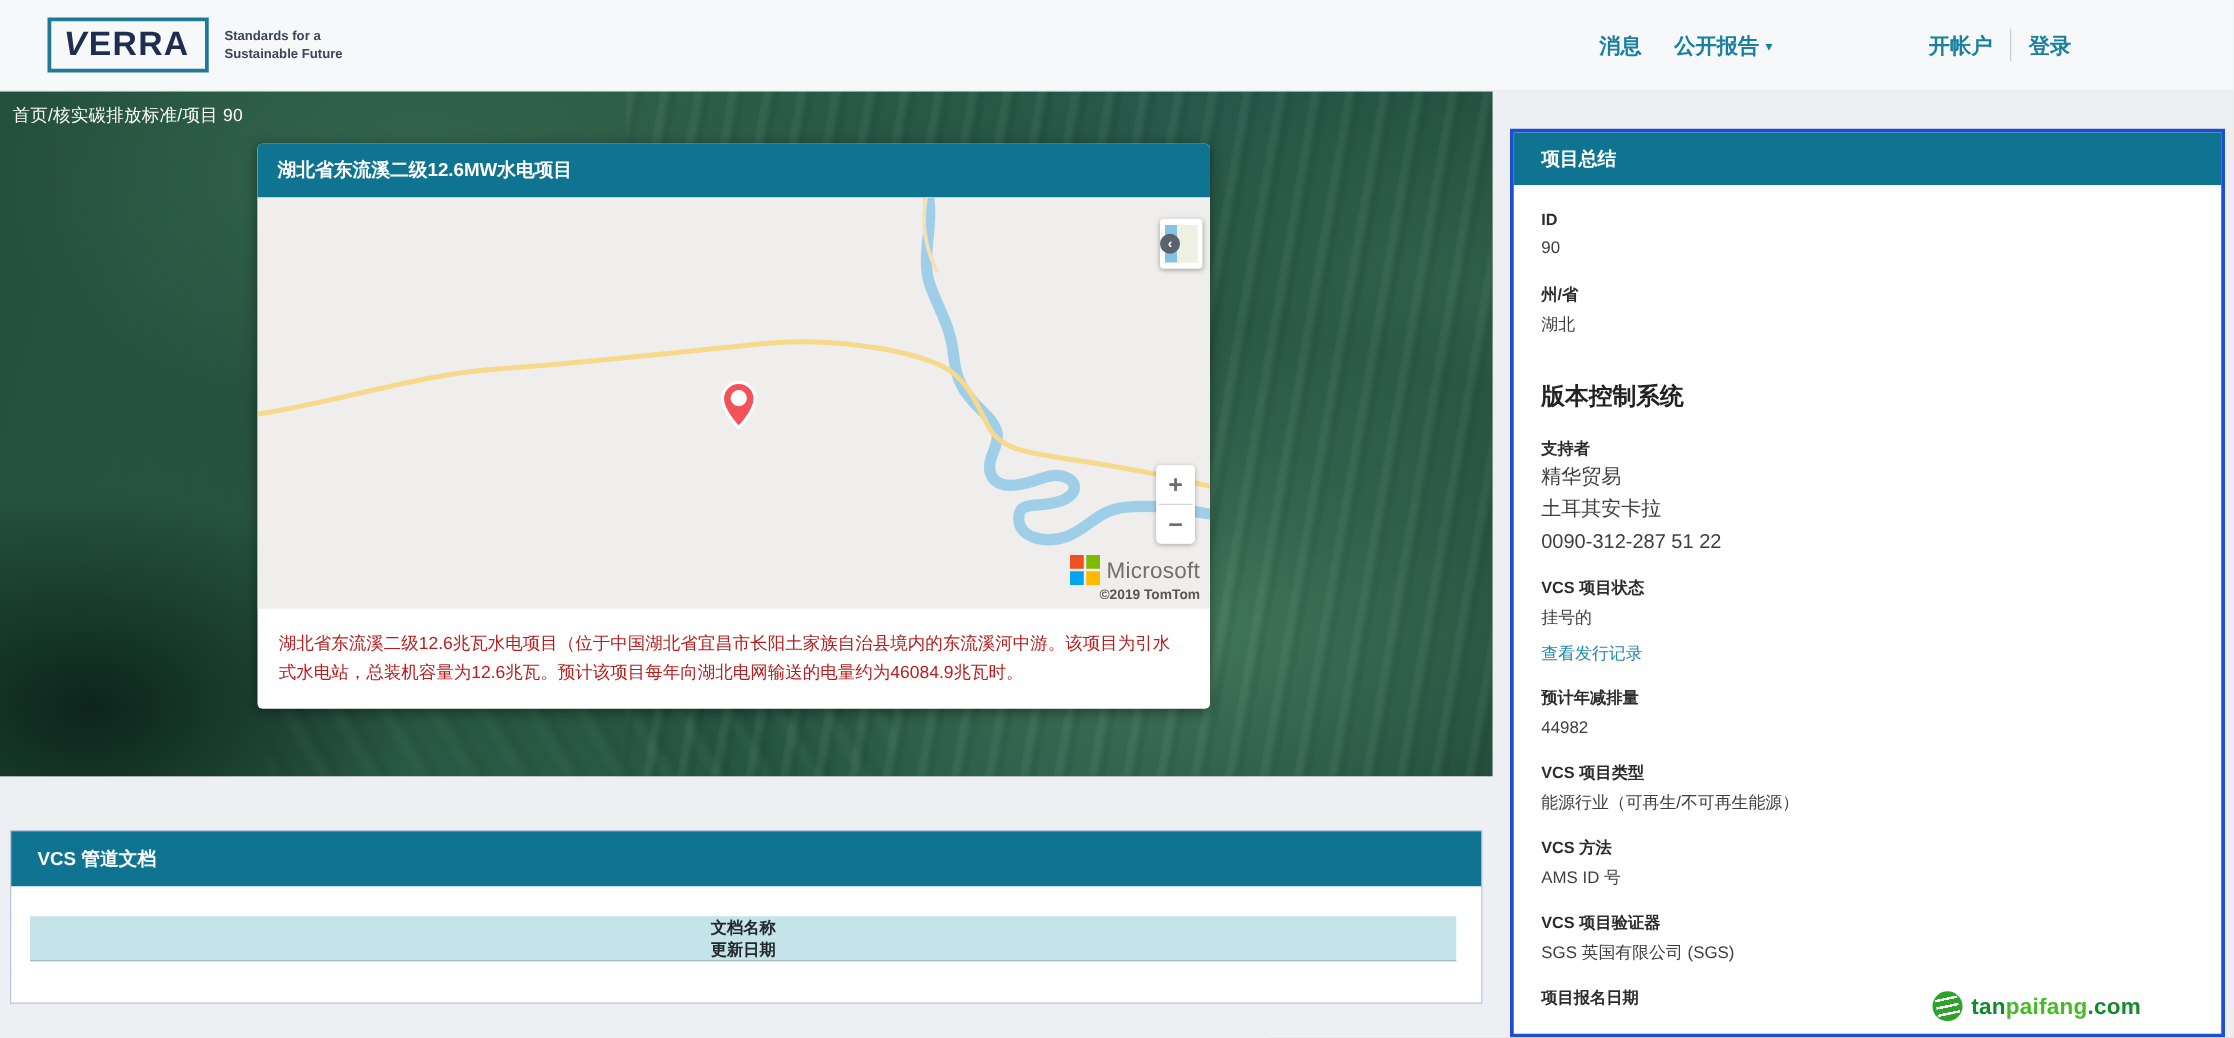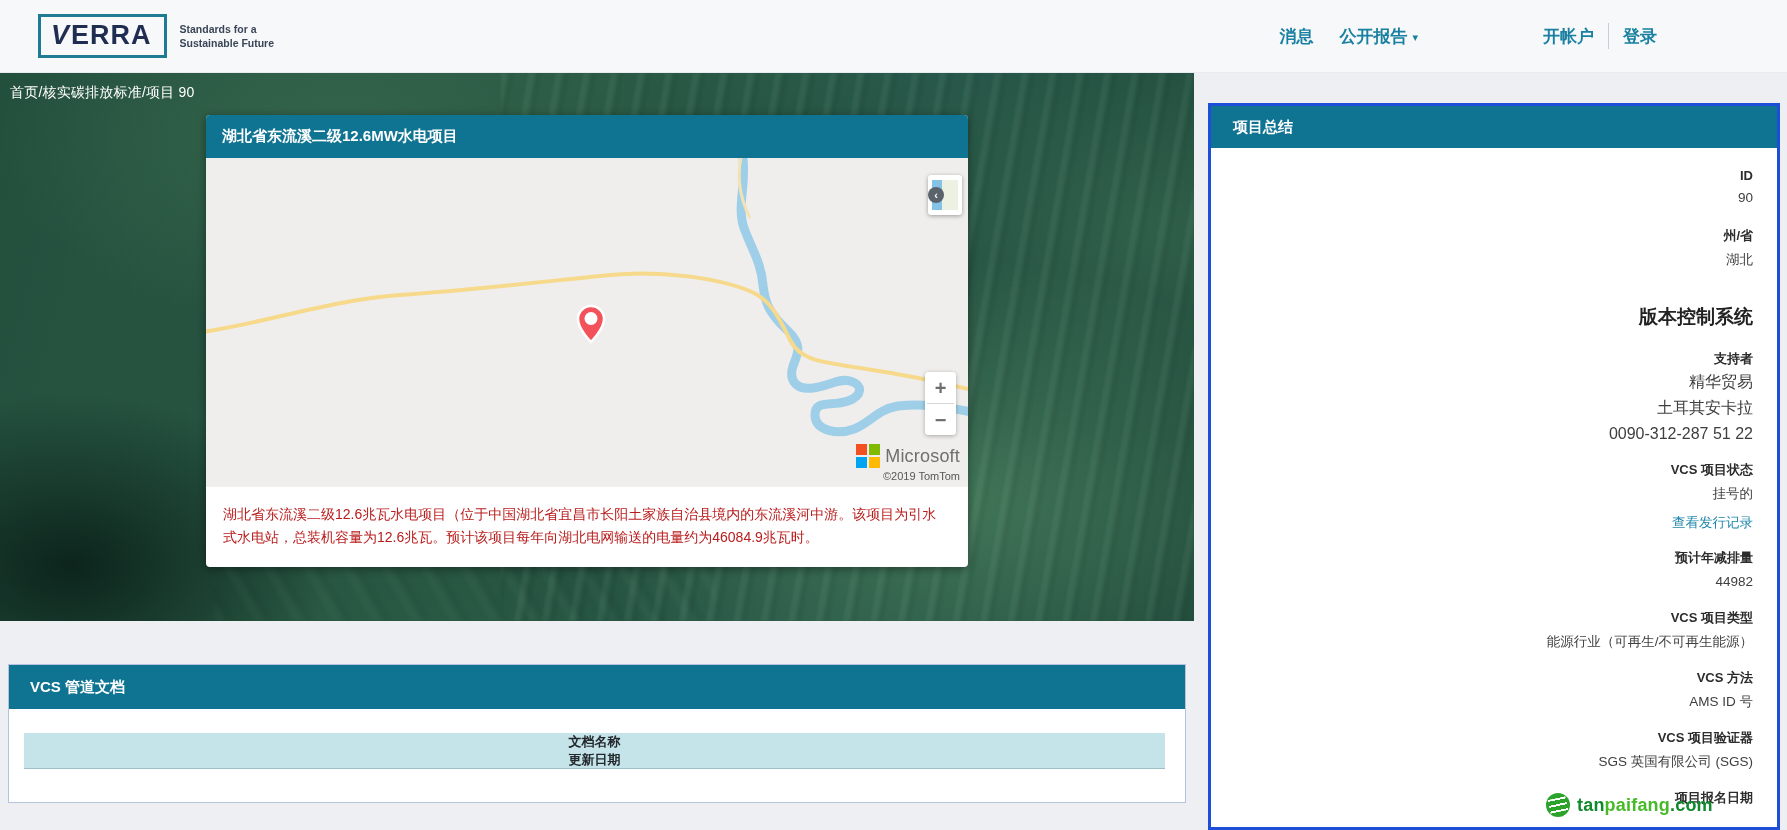--- a/index.html
+++ b/index.html
@@ -58,39 +58,39 @@
              box-shadow:0 1px 4px rgba(0,0,0,.3);display:flex;flex-direction:column;overflow:hidden;}
   .zoom-btn{flex:1;display:flex;align-items:center;justify-content:center;color:#6e6e6e;
             font-size:20px;font-weight:600;cursor:pointer;background:#fff;border:0;padding:0;line-height:1;}
   .zoom-sep{height:1px;background:#d6d6d6;margin:0 2px;}
 
   .attribution{position:absolute;right:8px;bottom:5px;text-align:right;}
   .ms-row{display:flex;align-items:center;gap:5px;justify-content:flex-end;cursor:pointer;}
   .ms-squares{display:grid;grid-template-columns:11px 11px;grid-template-rows:11px 11px;gap:2px;}
   .ms-squares i{display:block;}
   .ms-name{font-size:18px;color:#6f6f6f;font-weight:500;letter-spacing:.2px;}
-  .tomtom{font-size:11px;color:#565656;margin-top:2px;}
+  .tomtom{font-size:11px;color:#565656;margin-top:2px;font-weight:bold;}
 
   .map-desc{padding:16px 18px 0 17px;font-size:14px;line-height:23px;color:#b91c1c;}
 
   
   .docs-card{position:absolute;left:8px;top:664px;width:1178px;height:139px;background:#fff;
              border:1px solid #b6c3dd;box-sizing:border-box;z-index:10;}
   .docs-head{height:44px;background:#0f7392;color:#fff;display:flex;align-items:center;
              padding:0 21px;font-size:15px;font-weight:700;}
   .docs-row{margin:24px 20px 0 15px;height:36px;background:#c5e4ea;border-bottom:1px solid #9dbfc8;
             display:flex;align-items:center;justify-content:space-between;padding:0 12px;box-sizing:border-box;flex-direction:column;}
   .docs-col{font-size:13px;font-weight:700;color:#23282c;}
 
   
   .sidebar{position:absolute;left:1208px;top:103px;width:572px;height:727px;background:#fff;
            border:3px solid #1d4ed8;box-sizing:border-box;z-index:10;}
   .side-head{height:42px;background:#0f7392;color:#fff;display:flex;align-items:center;
              padding:0 22px;font-size:15px;font-weight:700;}
-  .side-body{padding:20px 24px 0 8px;text-align:right;}
+  .side-body{padding:20px 24px 0 22px;}
   .f-label{font-weight:700;font-size:13px;color:#2c2c2c;margin-bottom:5px;white-space:nowrap;}
   .f-value{font-size:13.5px;color:#3e3e3e;line-height:20px;}
   .fgroup{margin-bottom:19px;}
   .section-h{font-size:19px;font-weight:700;color:#222;margin:34px 0 20px;}
   .sup-line{font-size:16px;color:#3e3e3e;margin-bottom:9px;line-height:17px;}
   .side-link{display:inline-block;color:#1f87ab;font-size:13.5px;margin-top:10px;text-decoration:none;cursor:pointer;}
   .s-field{margin-bottom:17px;}
 
   
   .watermark{position:absolute;left:1546px;top:793px;display:flex;align-items:center;gap:7px;z-index:60;}

